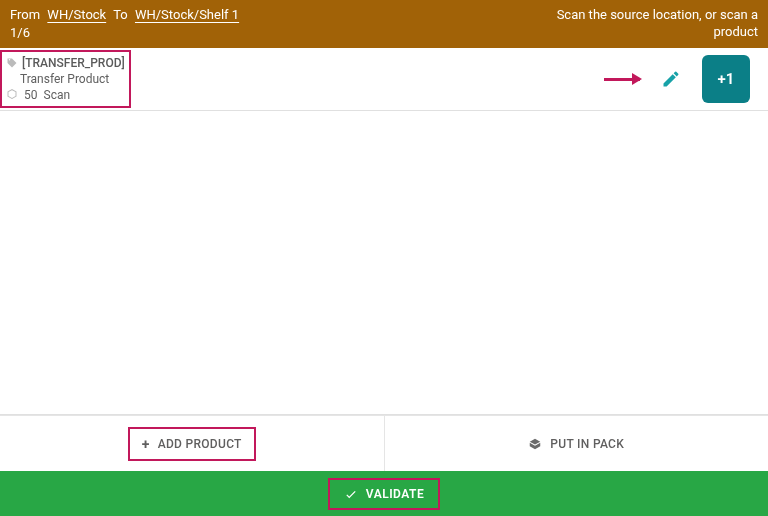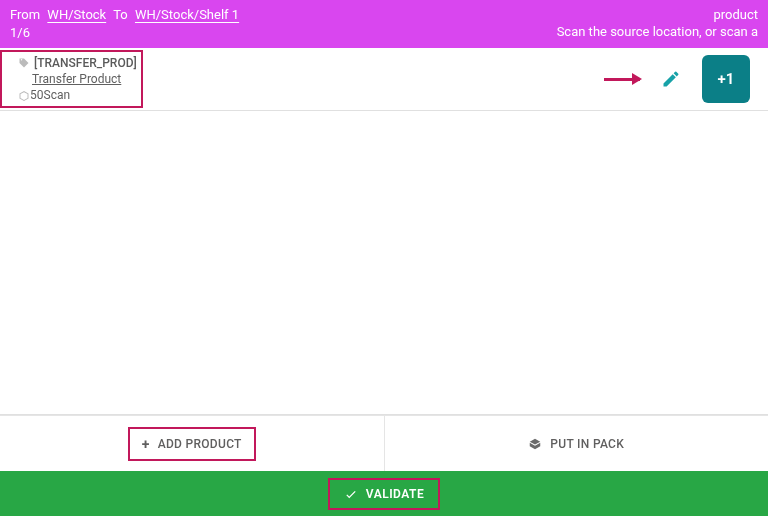--- a/index.html
+++ b/index.html
@@ -1,20 +1,20 @@
 <!DOCTYPE html>
 <html><head>
 <meta charset="utf-8">
 <style>
   * { box-sizing: border-box; margin: 0; padding: 0; }
   html, body { width: 768px; height: 516px; font-family: -apple-system, "Segoe UI", Roboto, Arial, sans-serif; font-size: 13px; color: #4a4a4a; background: #fff; overflow: hidden; }
 
   .top-bar {
     height: 48px;
-    background: #d946ef;
+    background: #a16207;
     color: #fff;
     display: flex;
     justify-content: space-between;
     align-items: center;
     padding: 0 10px;
   }
   .top-left { display: flex; flex-direction: column; font-size: 13px; line-height: 1.4; }
   .path-line span { margin-right: 4px; }
   .path-link { text-decoration: underline; text-underline-offset: 3px; }
   .top-right { text-align: right; font-size: 13px; line-height: 1.3; }
@@ -37,30 +37,30 @@
     justify-content: space-between;
     align-items: center;
     padding: 4px 8px 4px 0;
     border-bottom: 1px solid #e0e0e0;
     background: #fff;
   }
   .prod-left {
     display: flex;
     flex-direction: column;
     gap: 2px;
-    padding: 4px 4px 4px 16px;
+    padding: 4px 4px 4px 4px;
     border: 2px solid #c2185b;
     font-size: 12px;
     color: #606060;
     width: auto;
     position: relative;
   }
   .prod-line1 { display: flex; align-items: center; gap: 4px; }
-  .prod-line2 { display: flex; align-items: center; gap: 4px; padding-left: 14px; text-decoration: underline; }
-  .prod-line3 { display: flex; align-items: flex-end; }
+  .prod-line2 { display: flex; align-items: center; gap: 4px; padding-left: 14px; }
+  .prod-line3 { display: flex; align-items: flex-start; gap: 6px; }
   .prod-code { font-weight: 500; color: #5a5a5a; }
 
   .ico-tag { width: 12px; height: 12px; display: inline-flex; align-items: center; justify-content: center; color: #bbb; }
   .ico-box { width: 12px; height: 12px; display: inline-flex; align-items: center; justify-content: center; color: #bbb; }
 
   .prod-right { display: flex; align-items: center; gap: 20px; padding-right: 10px; }
   .arrow {
     width: 36px; height: 10px; position: relative;
     background: linear-gradient(#c2185b,#c2185b) center/100% 3px no-repeat;
   }
@@ -127,22 +127,22 @@
   <div class="top-left">
     <div class="path-line">
       <span>From</span>
       <span class="path-link">WH/Stock</span>
       <span>To</span>
       <span class="path-link">WH/Stock/Shelf 1</span>
     </div>
     <div>1/6</div>
   </div>
   <div class="top-right">
+    <div>Scan the source location, or scan a</div>
     <div>product</div>
-    <div>Scan the source location, or scan a</div>
   </div>
 </div>
 
 <div class="scroll-area">
   <div class="scroll-inner">
     <div class="product-row">
       <div class="prod-left">
         <div class="prod-line1">
           <span class="ico-tag">
             <svg viewBox="0 0 24 24">

